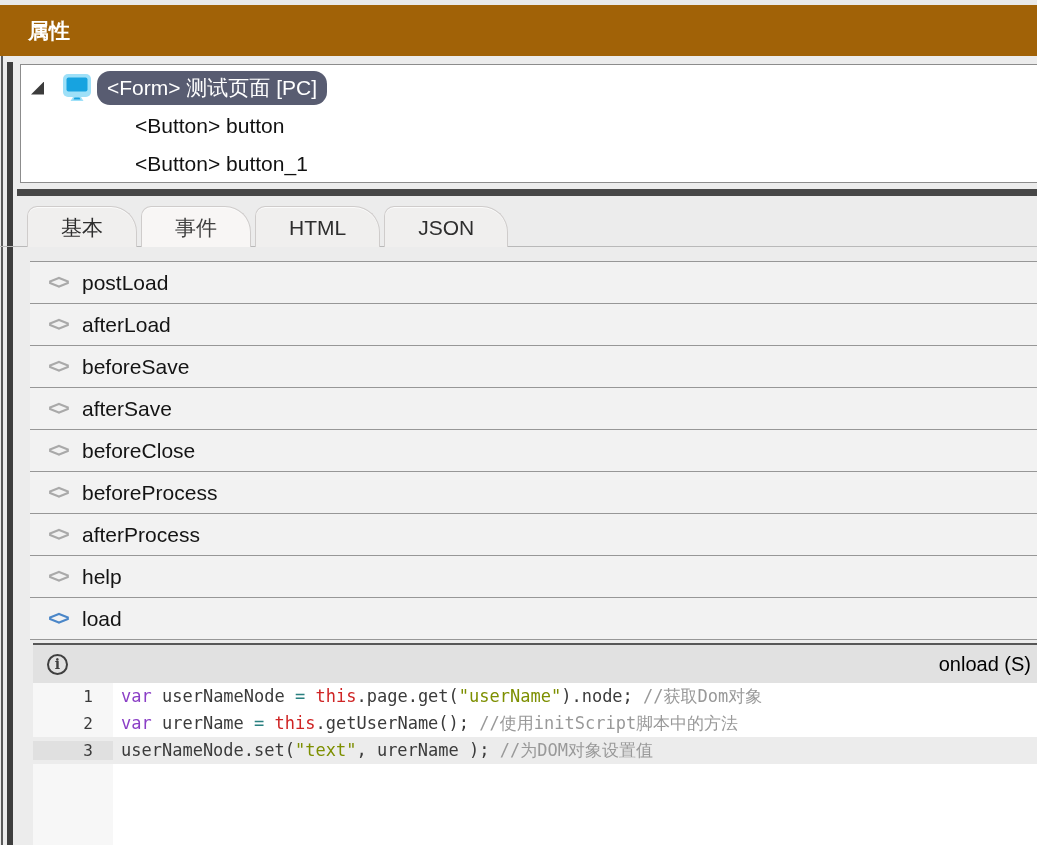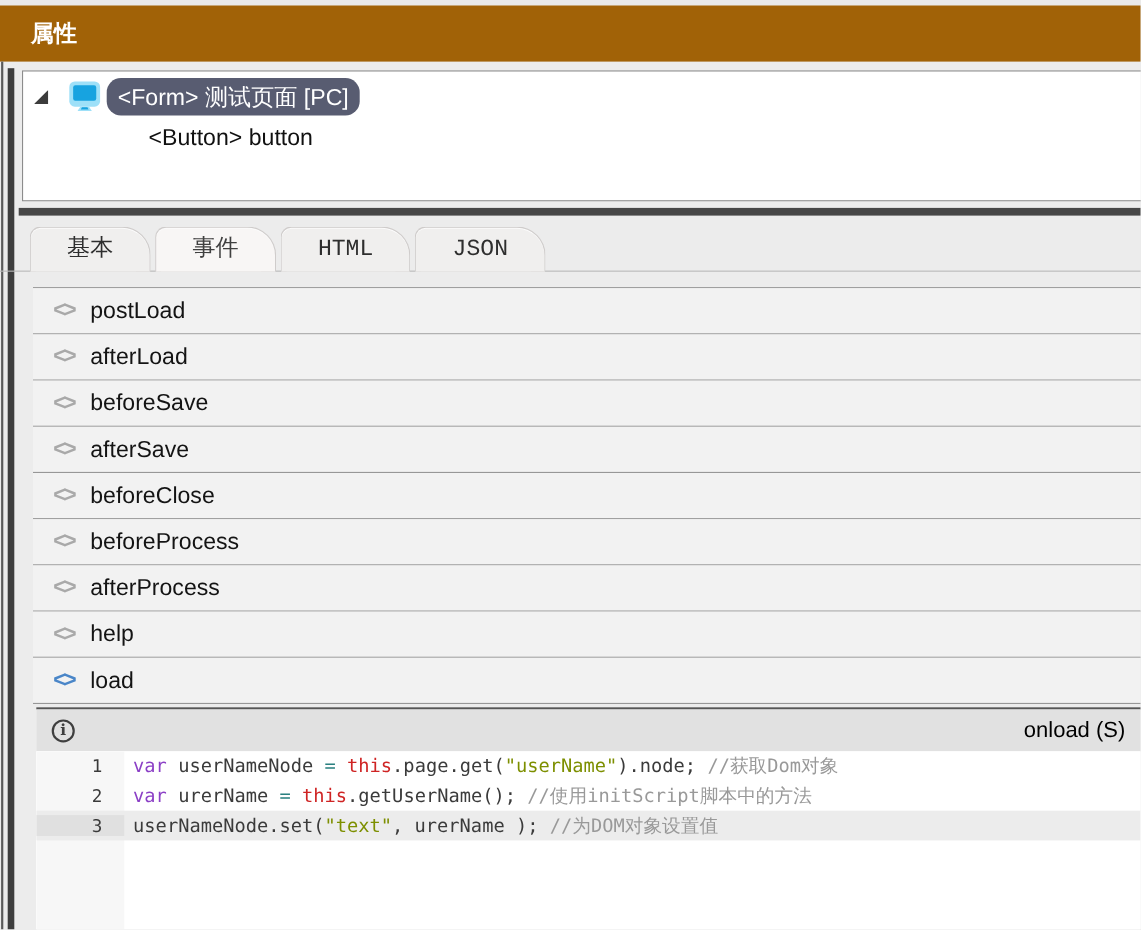--- a/index.html
+++ b/index.html
@@ -35,21 +35,21 @@
   .tree-label{padding:2px 6px;white-space:nowrap;border-radius:13px;}
   .tree-label.selected{background:#585c71;color:#ffffff;padding:3px 10px;margin-left:4px;}
 
   
   .h-separator{position:absolute;left:17px;right:0;top:189px;height:7px;background:#474747;}
 
   
   .tabbar{
     position:absolute;left:0;right:0;top:206px;height:40px;
     padding-left:27px;border-bottom:1px solid #b9b9b9;box-sizing:content-box;
-    display:flex;align-items:center;font-family:Liberation Mono, monospace;
+    display:flex;align-items:center;
   }
   .tab{
     height:40px;line-height:42px;padding:0 33px;margin-right:4px;
     background:#f0efee;border:1px solid #cfcccb;border-bottom:none;
     border-radius:10px 26px 0 0;font-size:21px;color:#2e2e2e;cursor:default;
     box-shadow:inset 0 1px 0 #fbfbfb;
   }
   .tab.active{background:#f8f6f5;color:#404040;}
 
   
@@ -72,21 +72,21 @@
   }
   .editor-header{
     height:38px;background:#e1e1e1;display:flex;align-items:center;flex:0 0 38px;
   }
   .info-icon{
     width:21px;height:21px;border:2.5px solid #3f3f3f;border-radius:50%;
     margin-left:14px;display:flex;align-items:center;justify-content:center;
     font-family:"DejaVu Serif",serif;font-size:14px;font-weight:bold;color:#3f3f3f;
     box-sizing:border-box;line-height:1;
   }
-  .editor-title{margin-left:auto;padding-right:14px;font-size:20px;color:#000;}
+  .editor-title{margin-left:auto;padding-right:6px;font-size:20px;color:#000;}
   .code{position:relative;flex:1;background:#ffffff;overflow:hidden;}
   .gutter-bg{position:absolute;left:0;top:0;bottom:0;width:80px;background:#f7f7f7;}
   .code-line{display:flex;height:27px;position:relative;align-items:center;
     font-family:"DejaVu Sans Mono","Liberation Mono",monospace;font-size:17px;}
   .code-line.active{background:#ececec;}
   .ln{width:80px;flex:0 0 80px;text-align:right;padding-right:20px;box-sizing:border-box;
     color:#3a3a3a;font-size:16px;position:relative;}
   .code-line.active .ln{background:#e0e0e0;}
   .lc{padding-left:8px;white-space:pre;}
   .tk-kw{color:#8b3fc6;}
@@ -117,20 +117,23 @@
           <rect x="5.5" y="4.5" width="21" height="14" rx="2" fill="#17a3e0"></rect>
           <path d="M12 24 h8 l2.5 4 h-13 z" fill="#9ee0f8"></path>
           <path d="M13.5 24.5 h5 l1 2 h-7 z" fill="#17a3e0"></path>
         </svg>
       </span>
       <span class="tree-label selected">&lt;Form&gt; 测试页面 [PC]</span>
     </div>
     <div class="tree-row lvl1">
       <span class="tree-label">&lt;Button&gt; button</span>
     </div>
+    <div class="tree-row lvl1">
+      <span class="tree-label">&lt;Button&gt; button_1</span>
+    </div>
   </div>
 
 <div class="h-separator"></div>
 
 <div class="tabbar">
     <div class="tab">基本</div>
     <div class="tab active">事件</div>
     <div class="tab">HTML</div>
     <div class="tab">JSON</div>
   </div>

